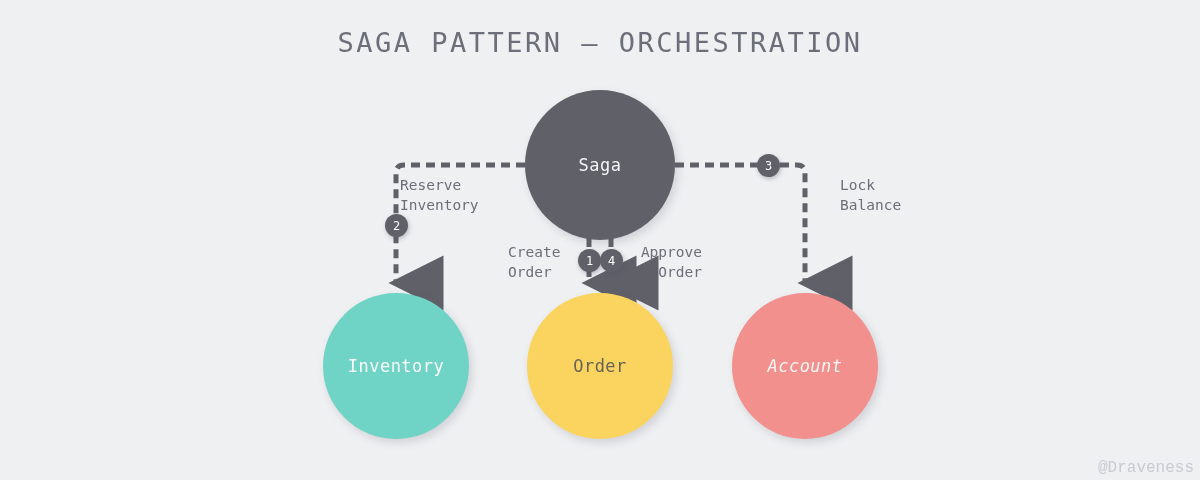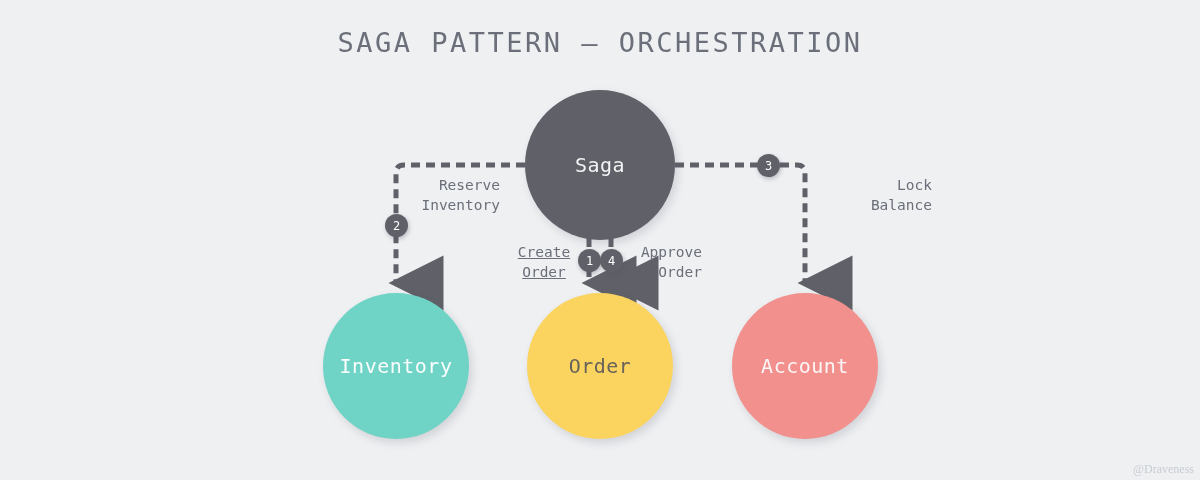--- a/index.html
+++ b/index.html
@@ -30,21 +30,21 @@
   .node {
     position: absolute;
     border-radius: 50%;
     box-shadow: 3px 4px 9px rgba(90,95,110,0.20);
     display: flex;
     align-items: center;
     justify-content: center;
   }
   .node-label {
     font-family: "DejaVu Sans Mono", monospace;
-    font-size: 20px;
+    font-size: 17px;
     letter-spacing: 0.5px;
     white-space: pre;
   }
   #node-saga {
     left: 525px; top: 90px; width: 150px; height: 150px;
     background: #5f6068;
   }
   #node-saga .node-label { color: #f2f3f5; }
   #node-inventory {
     left: 323px; top: 293px; width: 146px; height: 146px;
@@ -52,35 +52,36 @@
   }
   #node-inventory .node-label { color: #fbfdfd; }
   #node-order {
     left: 527px; top: 293px; width: 146px; height: 146px;
     background: #fbd45f;
   }
   #node-order .node-label { color: #67625a; }
   #node-account {
     left: 732px; top: 293px; width: 146px; height: 146px;
     background: #f1908c;
+    font-style: italic;
   }
   #node-account .node-label { color: #fdf6f6; }
 
   .edge-label {
     position: absolute;
     font-family: "DejaVu Sans Mono", monospace;
     font-size: 14.5px;
     line-height: 20px;
     color: #6b6f7a;
     white-space: pre;
-    text-align: right;
+    text-align: left;
   }
   #label-reserve-inventory { left: 400px; top: 175px; width: 100px; }
   #label-lock-balance      { left: 840px; top: 175px; width: 92px; }
-  #label-create-order      { left: 508px; top: 242px; width: 72px; text-align: center; text-decoration: underline; }
+  #label-create-order      { left: 508px; top: 242px; width: 72px; text-align: left; }
   #label-approve-order     { left: 622px; top: 242px; width: 80px; text-align: right; }
 
   .badge {
     position: absolute;
     width: 23px; height: 23px;
     border-radius: 50%;
     background: #5f6068;
     box-shadow: 1px 2px 4px rgba(80,85,100,0.35);
     color: #ffffff;
     font-family: "DejaVu Sans Mono", monospace;
@@ -88,22 +89,22 @@
     display: flex; align-items: center; justify-content: center;
   }
   #badge-1 { left: 578px; top: 249px; }
   #badge-4 { left: 600px; top: 249px; }
   #badge-2 { left: 385px; top: 214px; }
   #badge-3 { left: 757px; top: 154px; }
 
   .watermark {
     position: absolute;
     right: 6px; bottom: 3px;
-    font-family: Liberation Serif, serif;
-    font-size: 12px;
+    font-family: Liberation Mono, monospace;
+    font-size: 16px;
     color: #c6cbd4;
     white-space: pre;
   }
 </style>
 </head>
 <body>
 
 <div id="diagram-root">
 
   <svg id="canvas" viewBox="0 0 1200 480" width="1200" height="480" xmlns="http://www.w3.org/2000/svg">

